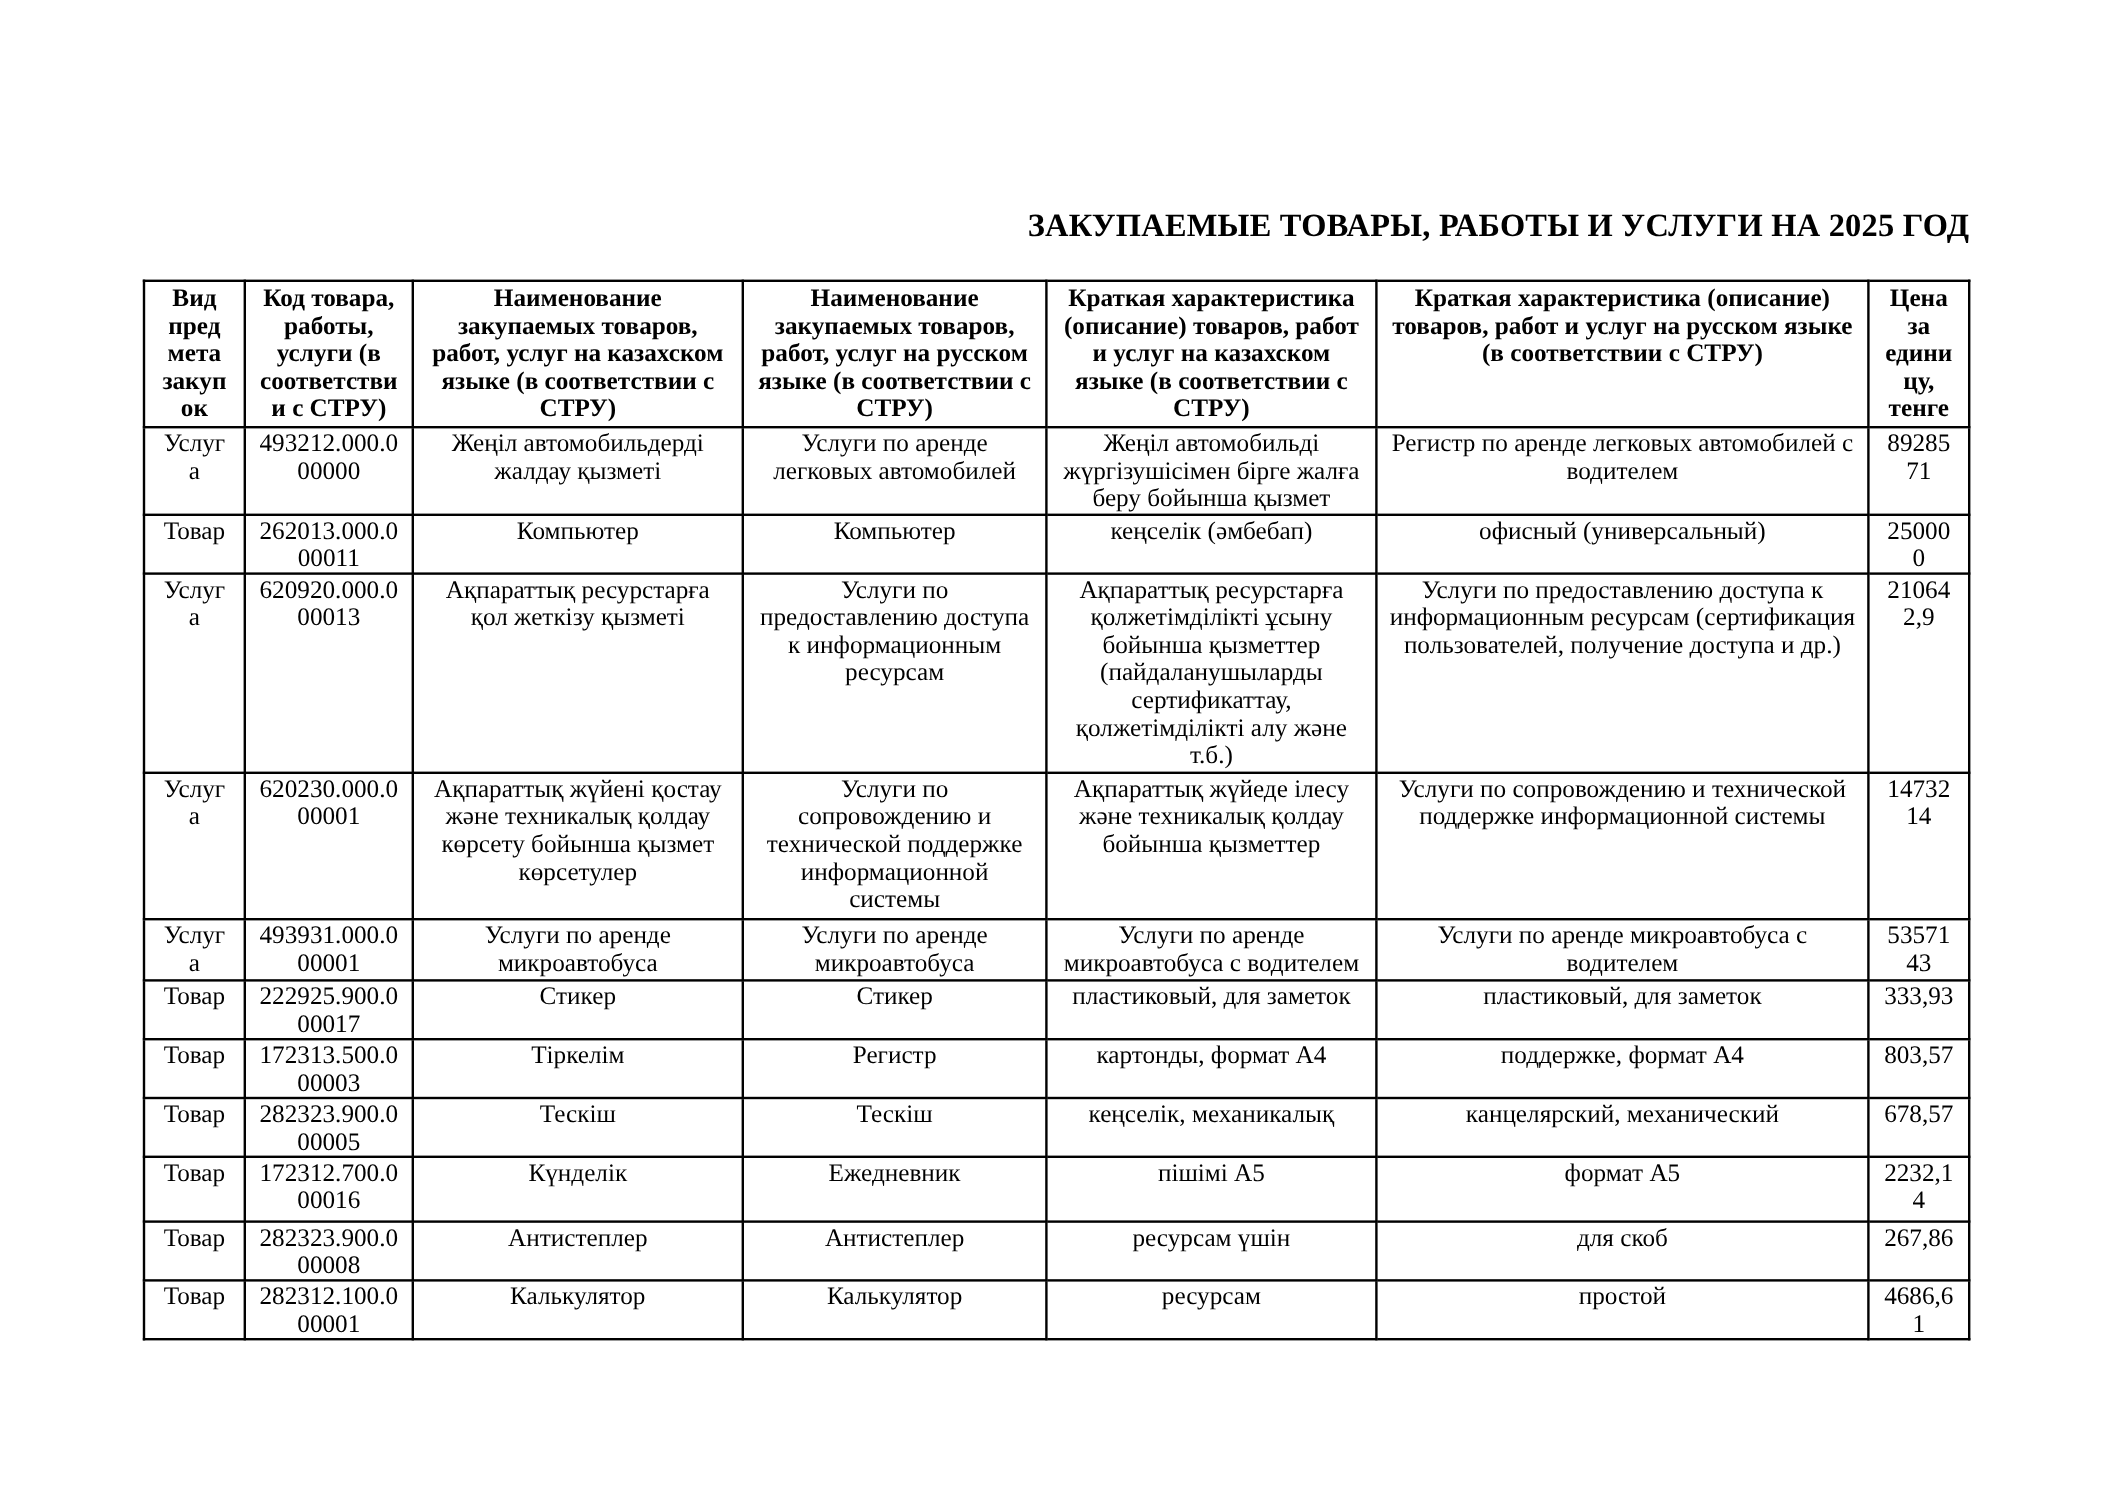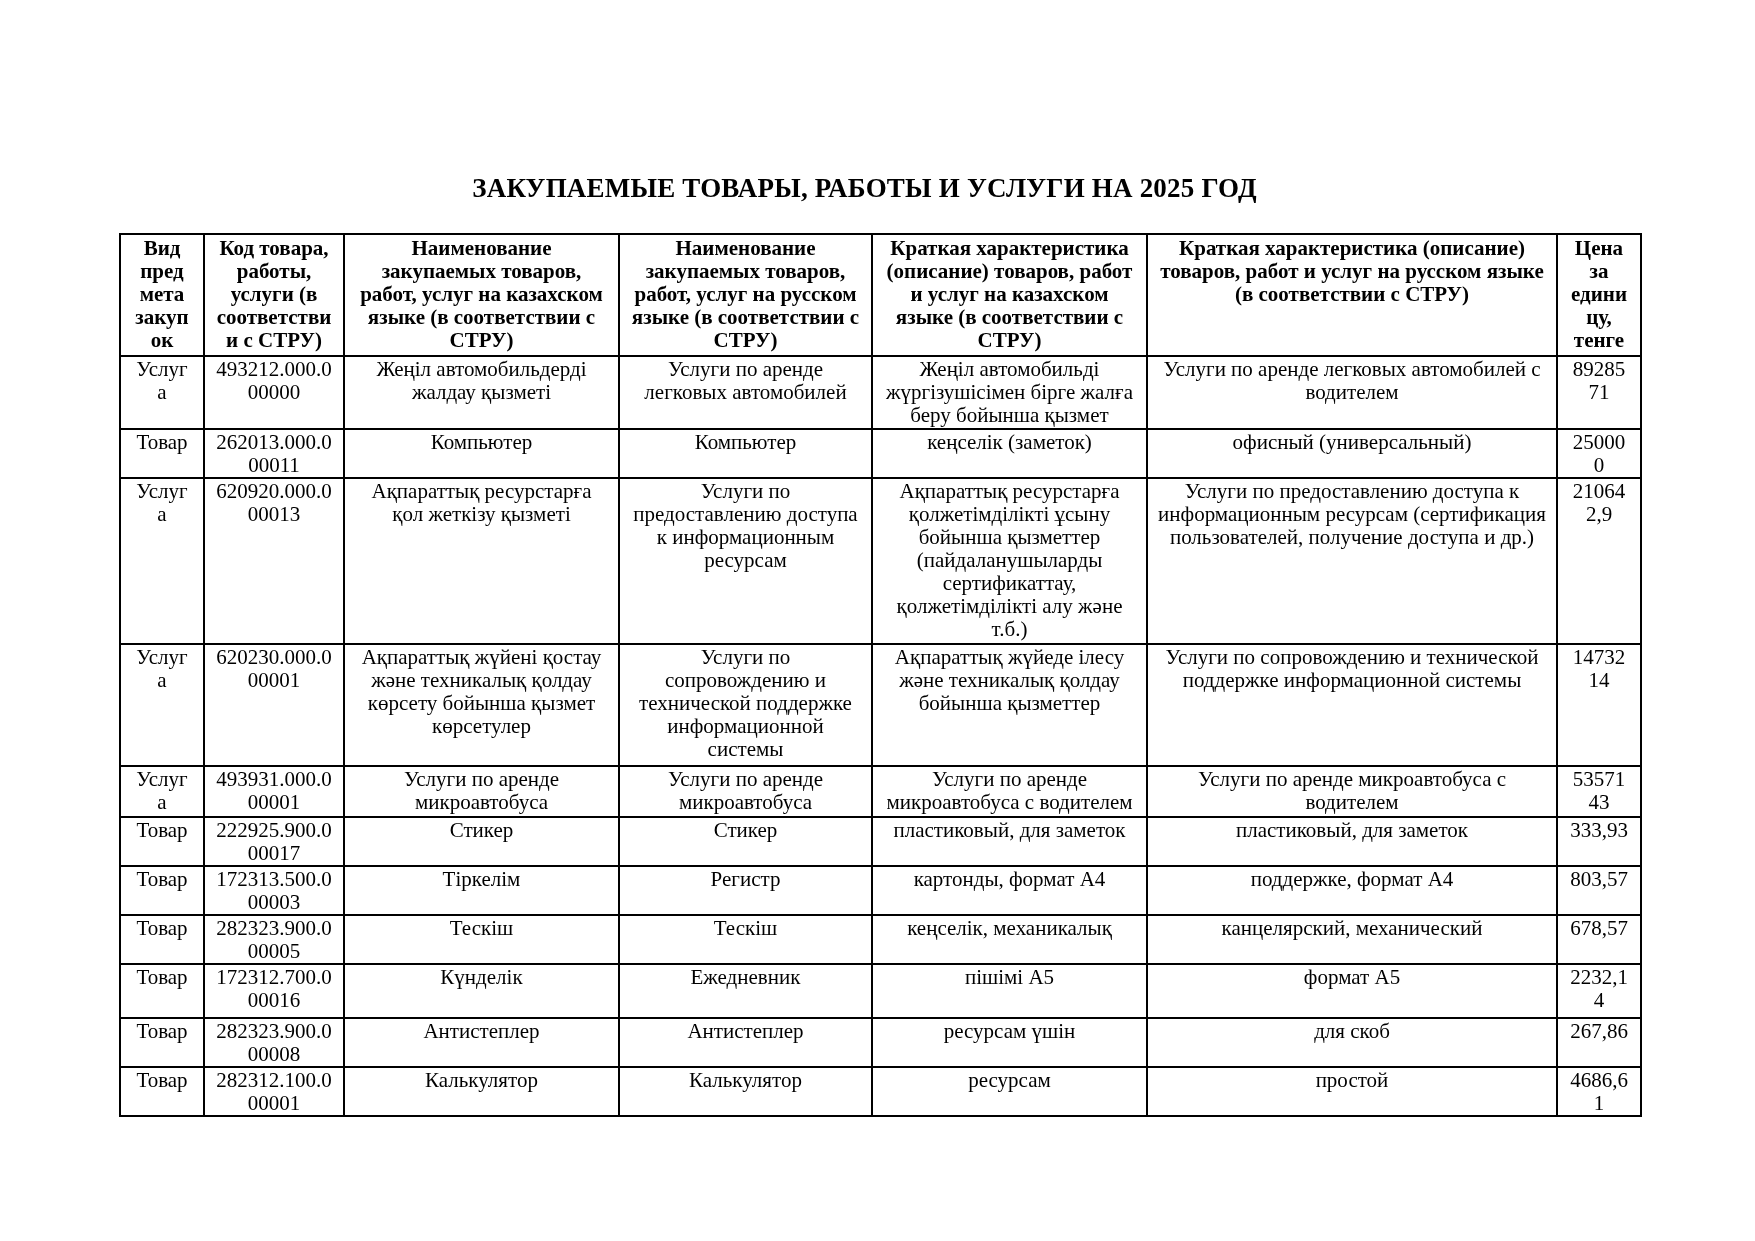--- a/index.html
+++ b/index.html
@@ -2,22 +2,22 @@
 <html><head>
 <meta charset="utf-8">
 <style>
   html,body{margin:0;padding:0}
   body{
     width:1755px;height:1241px;background:#ffffff;color:#000;
     font-family:"Liberation Serif","DejaVu Serif",serif;
   }
   .page{position:relative;width:1755px;height:1241px;background:#fff;overflow:hidden}
   .title{
-    position:absolute;left:104px;top:172px;width:1521px;margin:0;
-    text-align:center;font-size:27px;font-weight:bold;line-height:32px;
+    position:absolute;left:120px;top:172px;width:1521px;margin:0;
+    text-align:right;font-size:27px;font-weight:bold;line-height:32px;
     letter-spacing:0.2px;
   }
   table.doc{
     position:absolute;left:119px;top:233px;width:1521px;
     border-collapse:collapse;table-layout:fixed;
   }
   table.doc th, table.doc td{
     border:2px solid #000;
     vertical-align:top;text-align:center;
     font-size:21px;line-height:23px;
@@ -57,29 +57,29 @@
           <th class="c6">Цена за единицу, тенге</th>
         </tr>
     </thead>
     <tbody id="table-body">
         <tr style="height: 73px;">
           <td class="c0">Услуга</td>
           <td class="c1">493212.000.000000</td>
           <td class="c2">Жеңіл автомобильдерді жалдау қызметі</td>
           <td class="c3">Услуги по аренде легковых автомобилей</td>
           <td class="c4">Жеңіл автомобильді жүргізушісімен бірге жалға беру бойынша қызмет</td>
-          <td class="c5">Услуги по аренде легковых автомобилей с водителем</td>
+          <td class="c5">Регистр по аренде легковых автомобилей с водителем</td>
           <td class="c6">8928571</td>
         </tr>
         <tr style="height: 49px;">
           <td class="c0">Товар</td>
           <td class="c1">262013.000.000011</td>
           <td class="c2">Компьютер</td>
           <td class="c3">Компьютер</td>
-          <td class="c4">кеңселік (заметок)</td>
+          <td class="c4">кеңселік (әмбебап)</td>
           <td class="c5">офисный (универсальный)</td>
           <td class="c6">250000</td>
         </tr>
         <tr style="height: 166px;">
           <td class="c0">Услуга</td>
           <td class="c1">620920.000.000013</td>
           <td class="c2">Ақпараттық ресурстарға қол жеткізу қызметі</td>
           <td class="c3">Услуги по предоставлению доступа к информационным ресурсам</td>
           <td class="c4">Ақпараттық ресурстарға қолжетімділікті ұсыну бойынша қызметтер (пайдаланушыларды сертификаттау, қолжетімділікті алу және т.б.)</td>
           <td class="c5">Услуги по предоставлению доступа к информационным ресурсам (сертификация пользователей, получение доступа и др.)</td>

